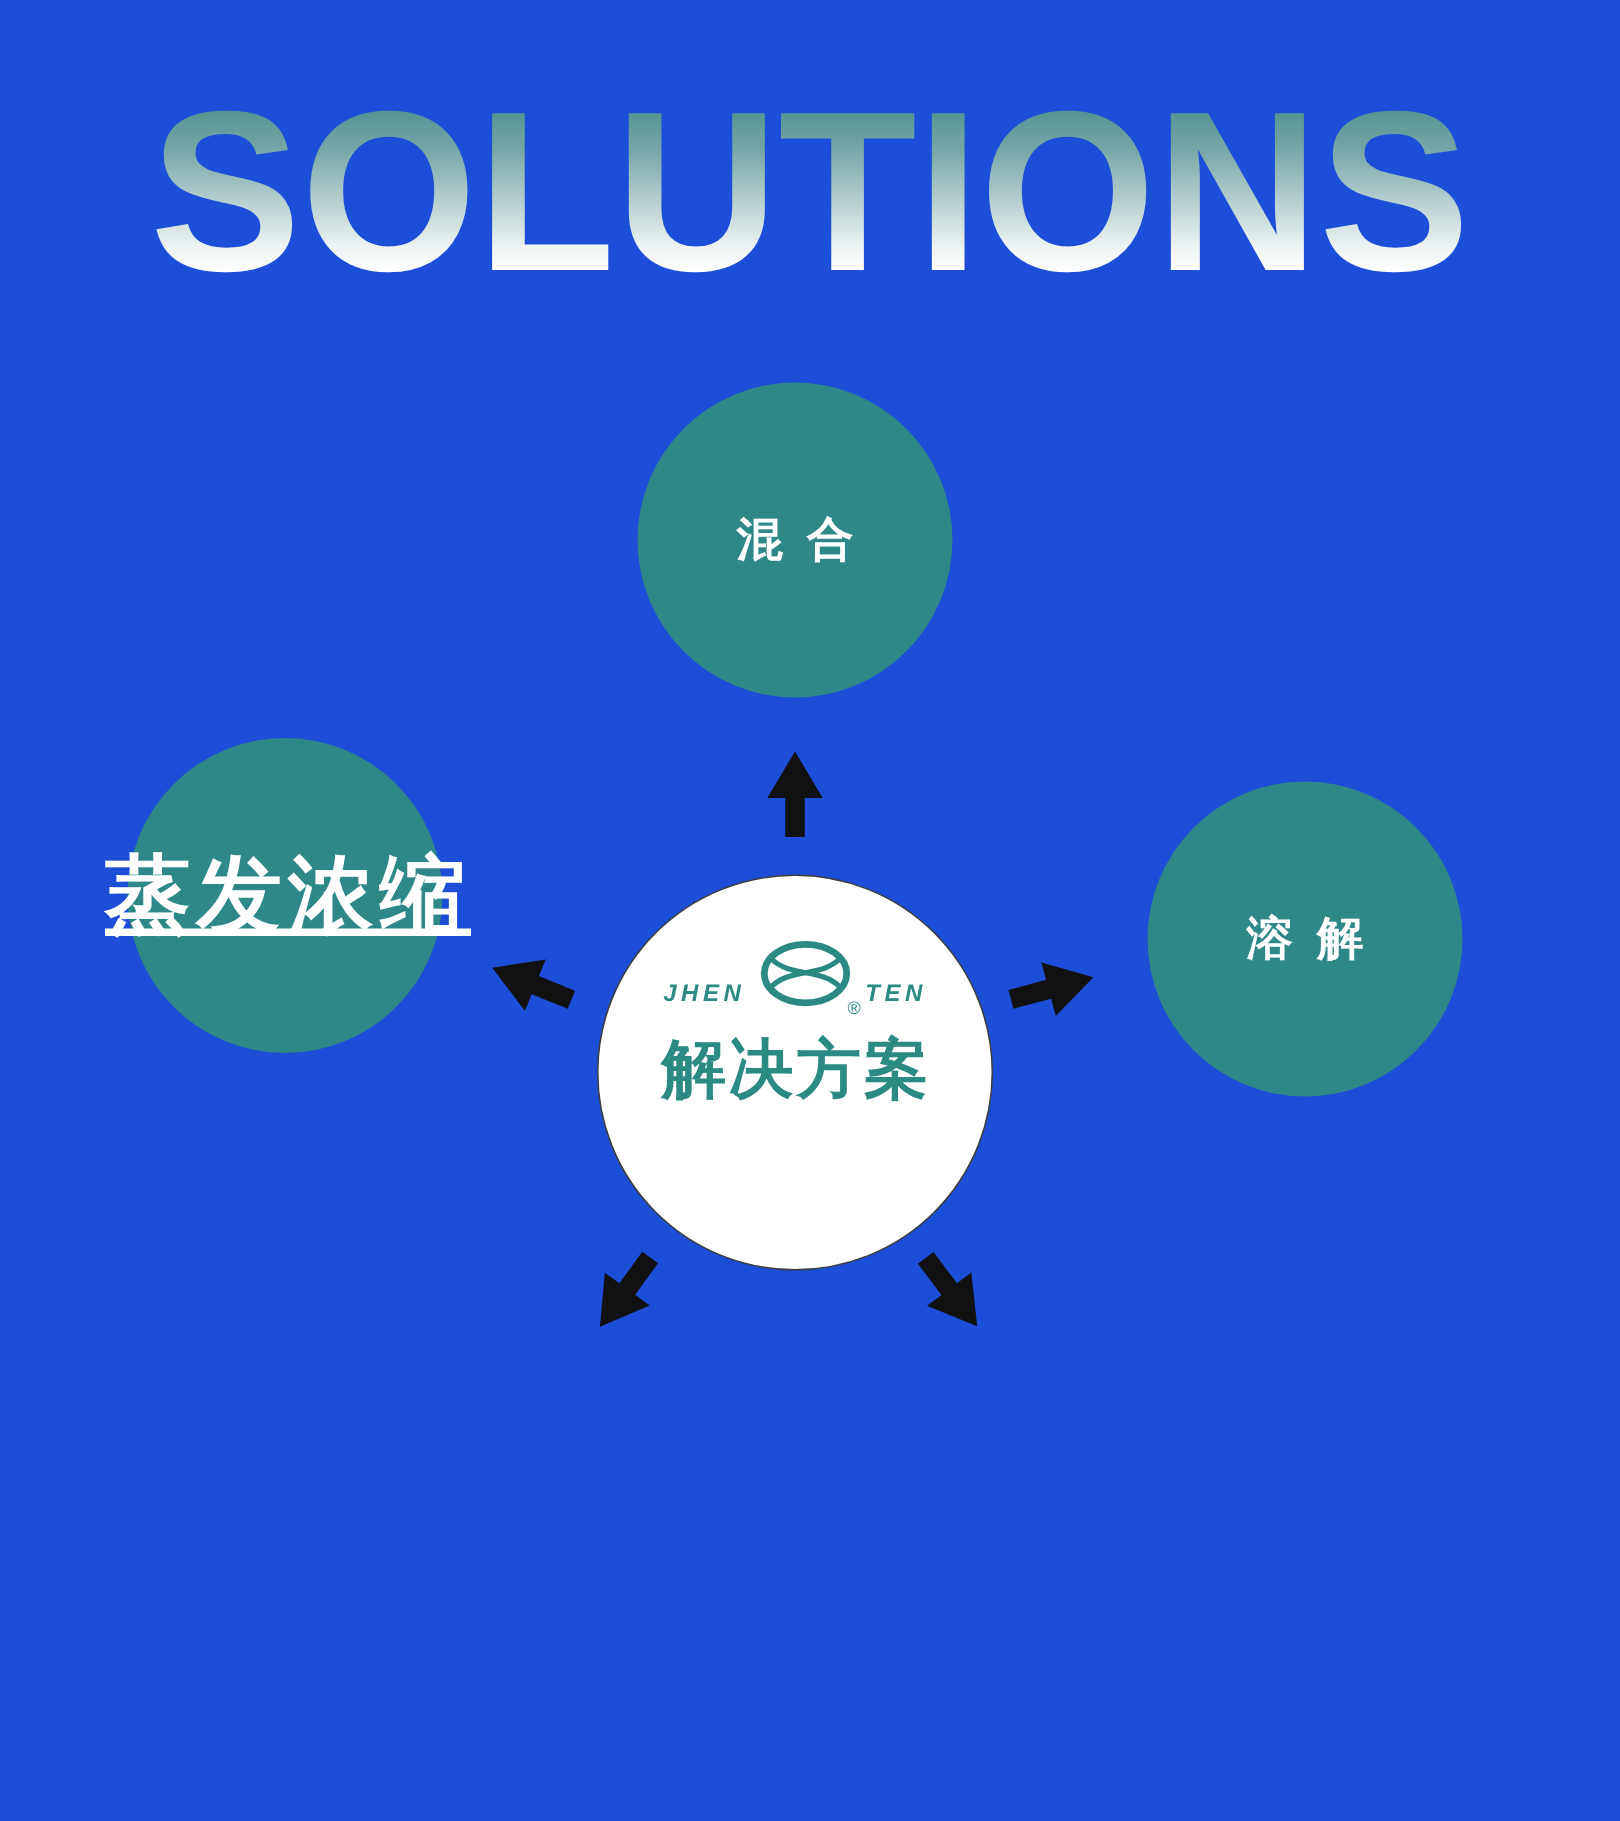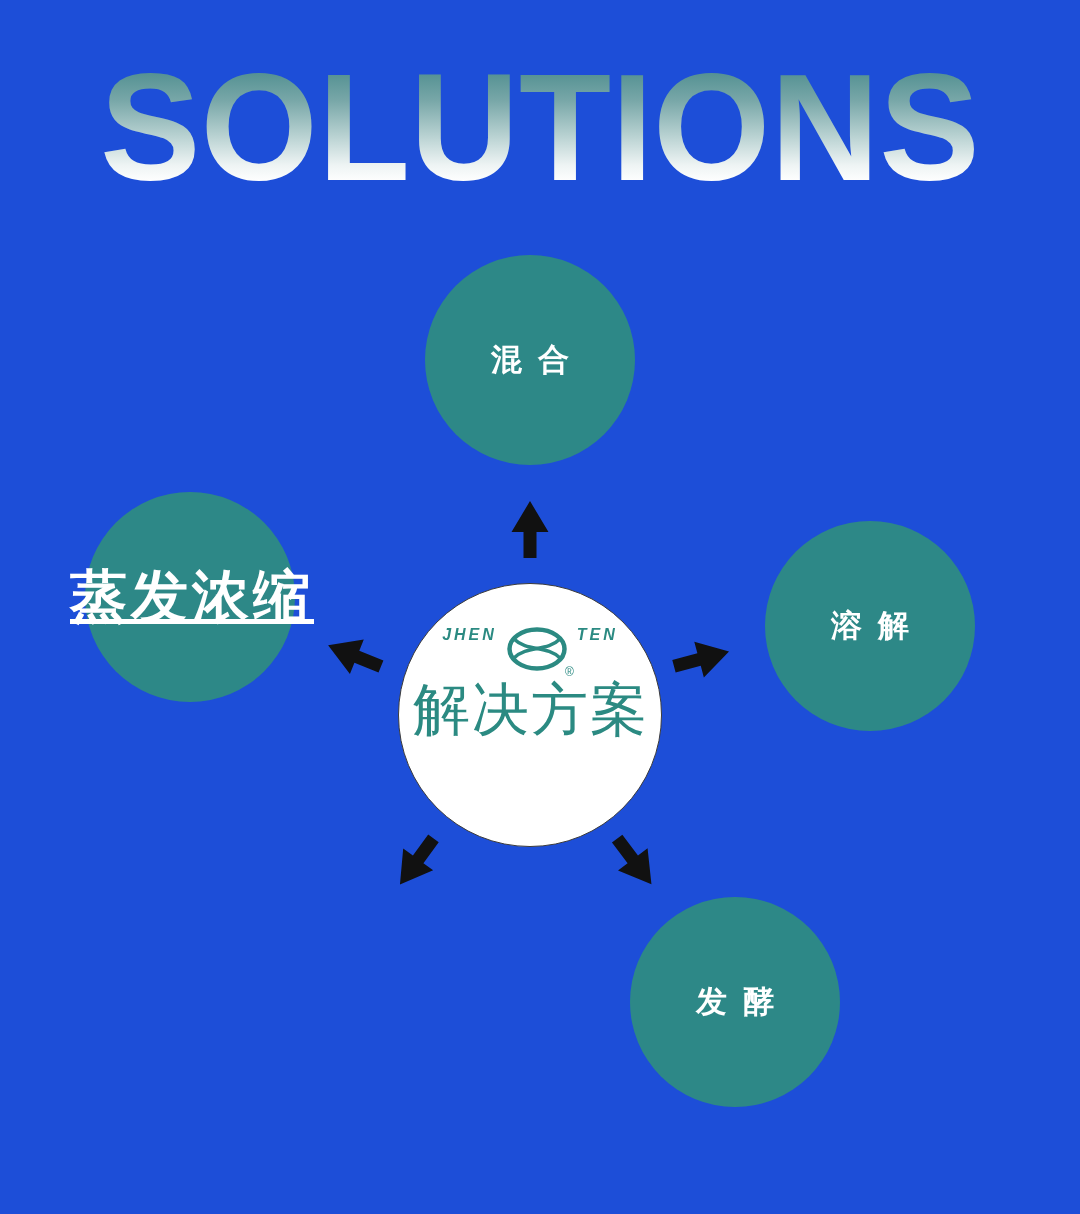--- a/index.html
+++ b/index.html
@@ -42,34 +42,35 @@
   .lbl4{font-size:57px;letter-spacing:4px;text-indent:4px;text-decoration:underline;}
 
   
   .center-circle{
     position:absolute;left:398px;top:583px;width:264px;height:264px;
     border-radius:50%;background:#ffffff;border:1.5px solid var(--hub-border);
     display:flex;flex-direction:column;align-items:center;
     z-index:2;
   }
   .brand-row{
-    margin-top:42px;display:flex;align-items:flex-start;gap:9px;
+    margin-top:42px;display:flex;align-items:flex-end;gap:9px;
   }
   .brand-word{
     color:var(--brand);font-weight:bold;font-style:italic;
     font-size:16px;letter-spacing:3px;
   }
   .logo-wrap{position:relative;display:inline-block;width:62px;height:46px;}
   .reg{
     position:absolute;right:-6px;bottom:-7px;
     font-size:12px;color:var(--brand);font-style:normal;
   }
   .center-label{
-    color:var(--brand);font-weight:normal;
-    font-size:57px;letter-spacing:2px;text-indent:2px;white-space:nowrap;
+    margin-top:12px;
+    color:var(--brand);font-weight:bold;
+    font-size:43px;letter-spacing:2px;text-indent:2px;white-space:nowrap;
   }
 
   
   .arrow{position:absolute;width:70px;height:70px;z-index:1;}
   .arrow path{fill:var(--arrow);}
   .arrow-up{left:495px;top:495px;transform:rotate(0deg);}
   .arrow-ul{left:320px;top:621px;transform:rotate(-68deg);}
   .arrow-ur{left:666px;top:624px;transform:rotate(75deg);}
   .arrow-ll{left:382px;top:826px;transform:rotate(-144deg);}
   .arrow-lr{left:599px;top:826px;transform:rotate(143deg);}
@@ -93,23 +94,20 @@
   </svg>
 
   <div class="node node-top">
     <span class="node-label lbl2">混合</span>
   </div>
 
   <div class="node node-right">
     <span class="node-label lbl2">溶解</span>
   </div>
 
-  <div class="node node-bottom-right">
-    <span class="node-label lbl2">发酵</span>
-  </div>
 
 
   <div class="node node-left">
     <span class="node-label lbl4">蒸发浓缩</span>
   </div>
 
   <svg class="arrow arrow-up" viewBox="0 0 70 70">
     <path d="M35 6 L53.5 37 L41.5 37 L41.5 63 L28.5 63 L28.5 37 L16.5 37 Z"></path>
   </svg>
   <svg class="arrow arrow-ul" viewBox="0 0 70 70">

